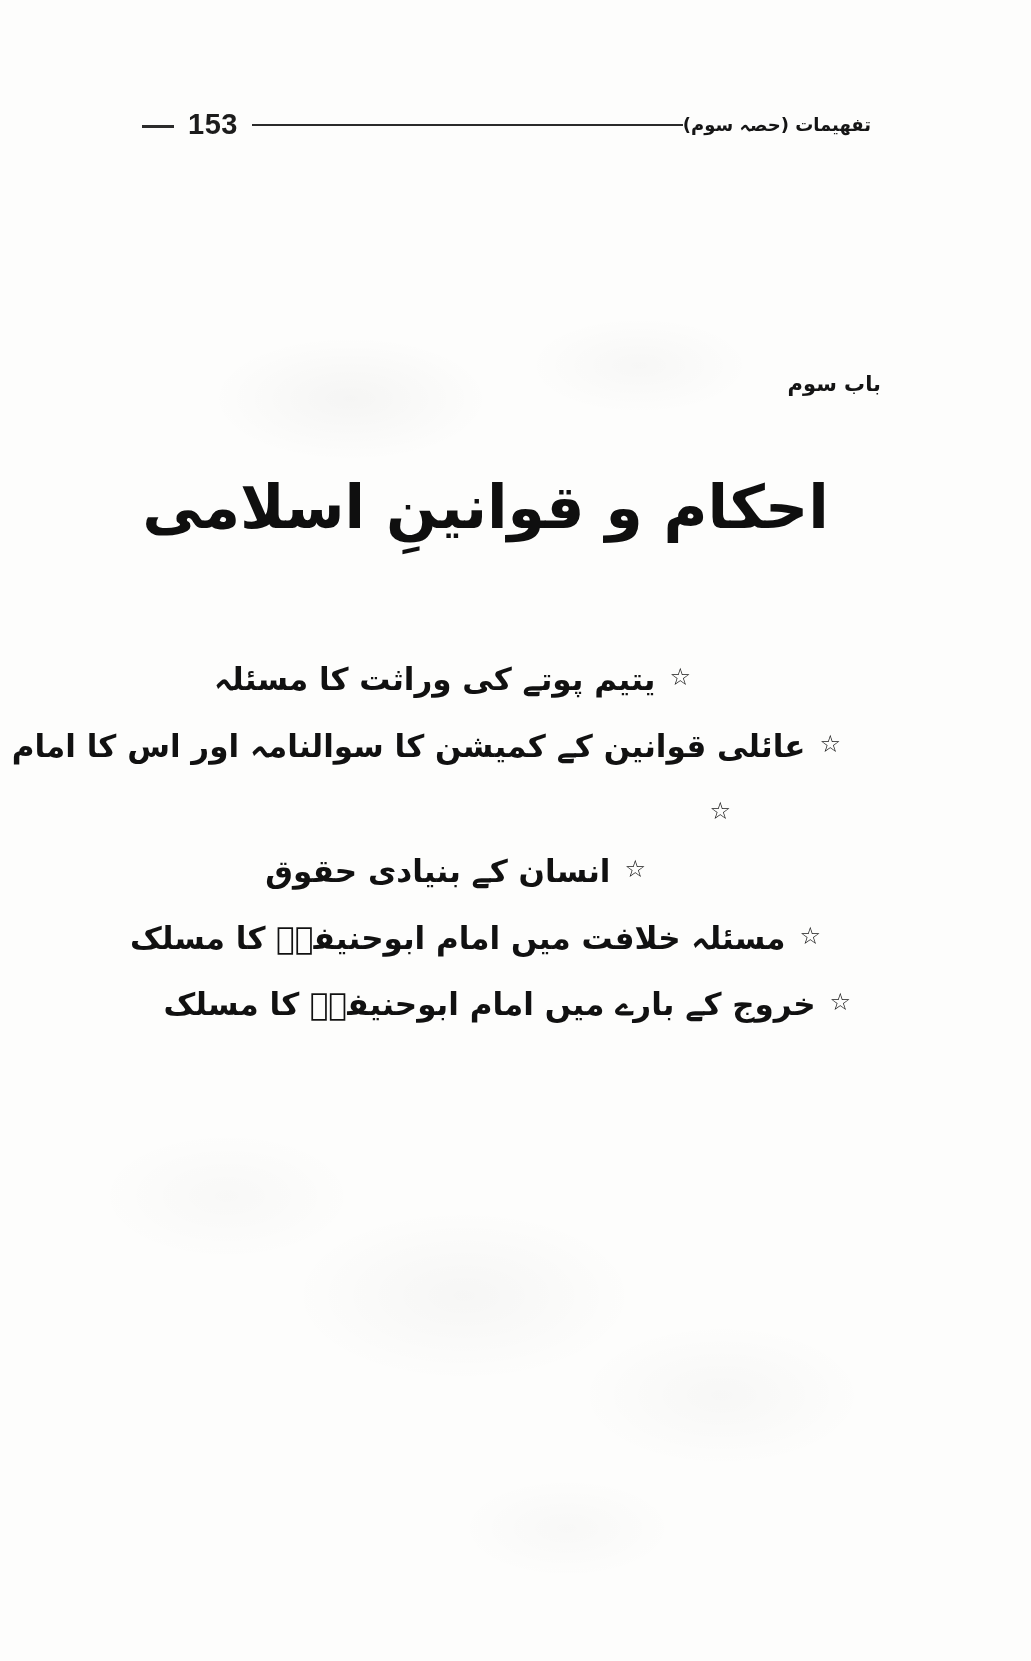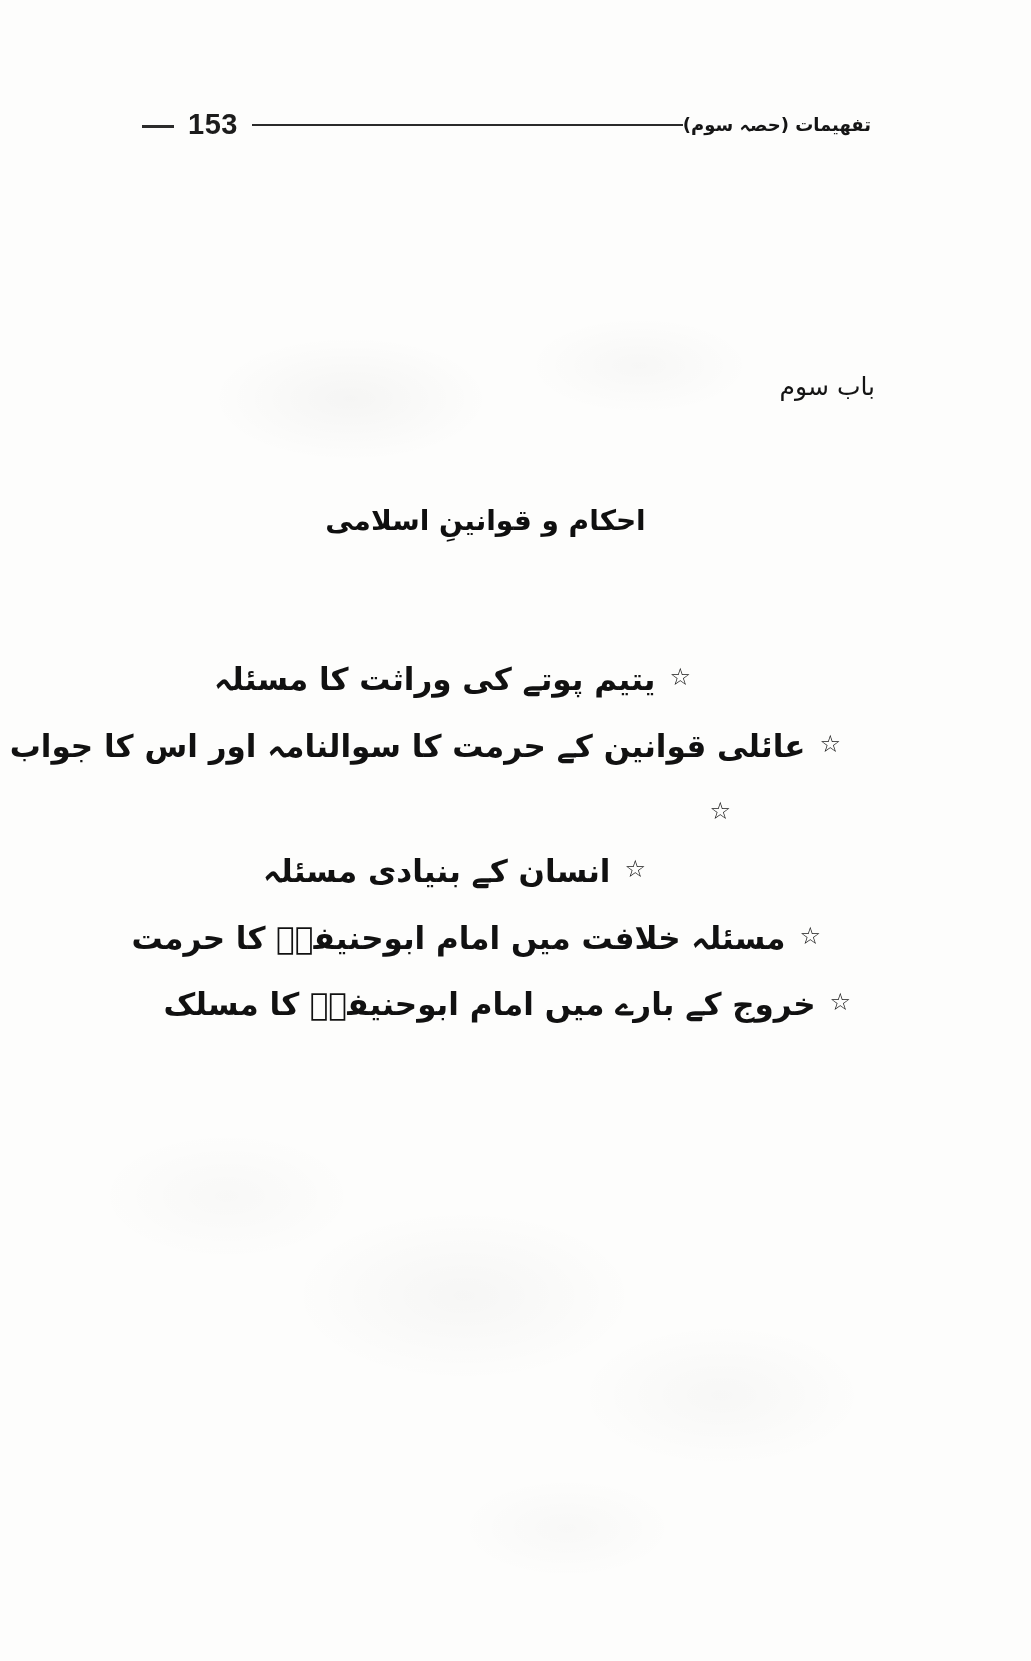--- a/index.html
+++ b/index.html
@@ -71,35 +71,35 @@
     color: #151515;
     white-space: nowrap;
     margin-right: 12px;
     padding-bottom: 4px;
   }
 
   
   .chapter-label {
     position: absolute;
     top: 372px;
-    right: 156px;
-    font-size: 25px;
-    font-weight: 400;
+    right: 150px;
+    font-size: 21px;
+    font-weight: 700;
     color: #141414;
     white-space: nowrap;
   }
 
   
   .chapter-title {
     position: absolute;
-    top: 504px;
+    top: 472px;
     right: 0;
     left: 0;
     text-align: center;
-    font-size: 28px;
+    font-size: 60px;
     font-weight: 700;
     color: #0f0f0f;
     letter-spacing: 1px;
     padding-right: 60px;
   }
 
   
   .contents {
     position: absolute;
     top: 660px;
@@ -157,35 +157,35 @@
 
   <div class="contents">
 
     <div class="content-item i0">
       <span class="star">☆</span>
       <span class="text">یتیم پوتے کی وراثت کا مسئلہ</span>
     </div>
 
     <div class="content-item i1">
       <span class="star">☆</span>
-      <span class="text">عائلی قوانین کے حرمت کا سوالنامہ اور اس کا جواب</span>
+      <span class="text">عائلی قوانین کے کمیشن کا سوالنامہ اور اس کا امام</span>
     </div>
 
     <div class="content-item i2">
       <span class="star">☆</span>
     </div>
 
     <div class="content-item i3">
       <span class="star">☆</span>
-      <span class="text">انسان کے بنیادی مسئلہ</span>
+      <span class="text">انسان کے بنیادی حقوق</span>
     </div>
 
     <div class="content-item i4">
       <span class="star">☆</span>
-      <span class="text">مسئلہ خلافت میں امام ابوحنیفہؒ کا حرمت</span>
+      <span class="text">مسئلہ خلافت میں امام ابوحنیفہؒ کا مسلک</span>
     </div>
 
     <div class="content-item i5">
       <span class="star">☆</span>
       <span class="text">خروج کے بارے میں امام ابوحنیفہؒ کا مسلک</span>
     </div>
 
   </div>
 
 </div>

